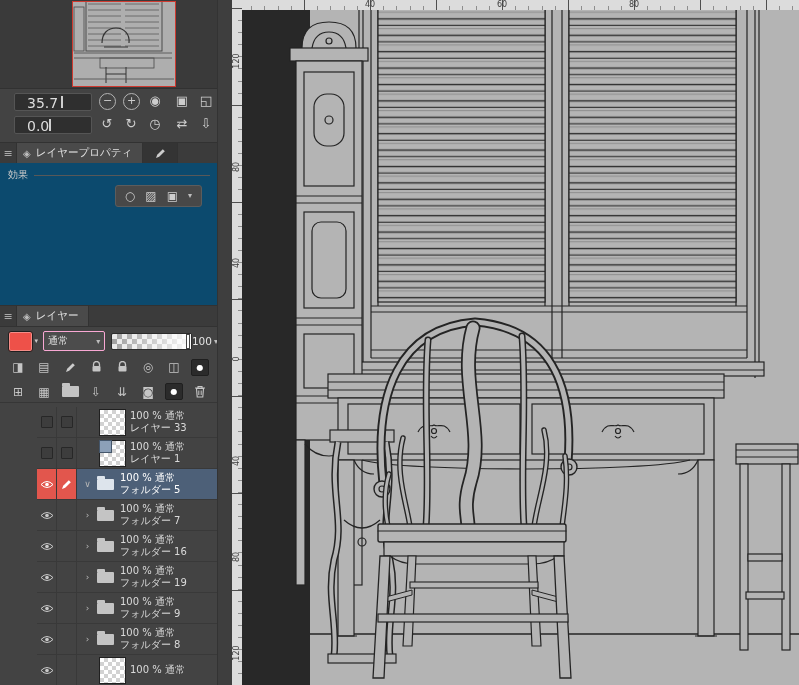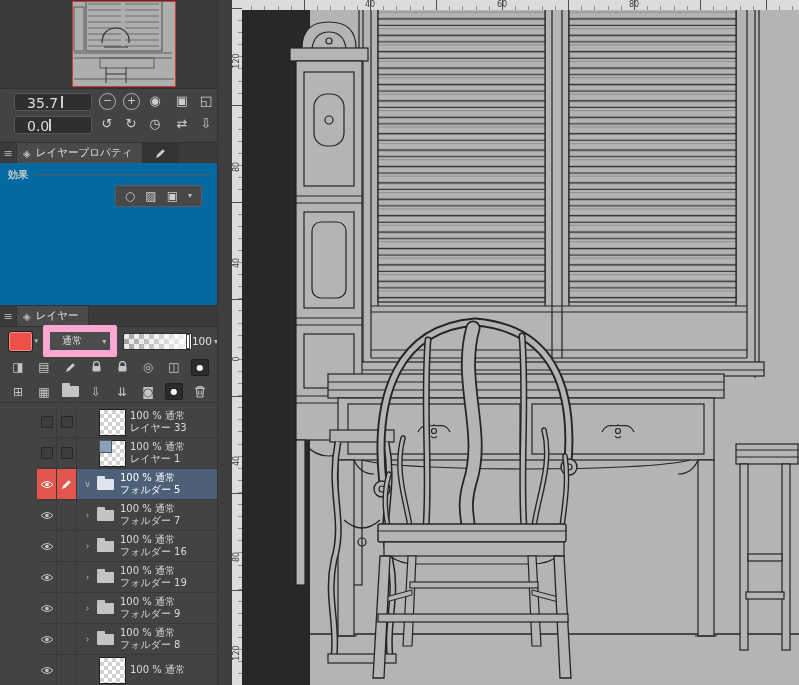--- a/index.html
+++ b/index.html
@@ -25,35 +25,35 @@
   .b1{left:99px}.b2{left:123px}.b3{left:147px}.b4{left:174px}.b5{left:198px}
   
   .panel-header{position:absolute;left:0;width:218px;height:20px;background:#3b3b3b;
         border-top:1px solid #323232;border-bottom:1px solid #323232;display:flex;align-items:center;}
   .ph-prop{top:142px}.ph-layer{top:305px}
   .pmenu{width:16px;text-align:center;color:#a9a9a9;font-size:11px;}
   .ptab{height:100%;display:flex;align-items:center;gap:5px;padding:0 10px 0 6px;background:#4a4a4a;border-right:1px solid #323232;border-left:1px solid #323232;}
   .ptab .cube{color:#bdbdbd;font-size:10px;}
   .ptab .ttl{font-size:10.5px;color:#e2e2e2;white-space:nowrap;}
   .penciltab{height:100%;width:34px;display:flex;align-items:center;justify-content:center;background:#343434;border-right:1px solid #323232;}
-  .prop-body{position:absolute;left:0;top:163px;width:218px;height:142px;background:#0369a1;font-weight:bold;}
+  .prop-body{position:absolute;left:0;top:163px;width:218px;height:142px;background:#0c4a6e;}
   .fx-row{display:flex;align-items:center;gap:6px;padding:5px 8px 0 8px;}
   .fx-label{font-size:10px;color:#c9c9c9;}
   .fx-rule{flex:1;height:1px;background:#585858;}
   .fx-group{position:absolute;right:16px;top:22px;display:flex;align-items:center;gap:10px;
         background:#484848;border:1px solid #5c5c5c;border-radius:3px;padding:3px 9px;}
   .fx-group span{color:#cdcdcd;font-size:12px;line-height:14px;}
   .fx-group .caret{font-size:8px;color:#bdbdbd;}
   
   .blend-row{position:absolute;left:0;top:328px;width:218px;height:26px;display:flex;align-items:center;}
   .swatch-wrap{position:relative;margin-left:8px;width:30px;height:19px;display:flex;align-items:center;}
   .swatch{width:24px;height:19px;background:#ee5149;border:1px solid #1f1f1f;border-radius:3px;box-shadow:inset 0 0 0 1px rgba(255,255,255,.35);}
   .swatch-caret{font-size:7px;color:#c9c9c9;margin-left:1px;}
-  .blend-dd{position:relative;margin-left:5px;width:56px;height:18px;background:#4c4c4c;border:7px solid #f9a8d4;border-radius:2px;
-        display:flex;align-items:center;justify-content:space-between;padding:0 4px 0 12px;}
+  .blend-dd{position:relative;margin-left:5px;width:56px;height:18px;background:#4c4c4c;border:1px solid #f9a8d4;border-radius:2px;
+        display:flex;align-items:center;justify-content:space-between;padding:0 4px 0 4px;}
   .blend-dd .bm{font-size:10px;color:#e3e3e3;}
   .blend-dd .caret{font-size:8px;color:#bdbdbd;}
   .op-slider{position:relative;margin-left:6px;width:84px;height:15px;border:1px solid #2c2c2c;border-radius:2px;
         background:repeating-conic-gradient(#9f9f9f 0% 25%,#e9e9e9 0% 50%) 0 0/10px 10px;}
   .op-slider .fade{position:absolute;inset:0;background:linear-gradient(to right,rgba(255,255,255,0),rgba(255,255,255,.95));}
   .op-slider .handle{position:absolute;right:2px;top:1px;bottom:1px;width:2px;background:#fefefe;box-shadow:0 0 0 1px #444;}
   .op-val{margin-left:0;font-size:10.5px;color:#e3e3e3;display:flex;align-items:center;gap:2px;text-align:center;}
   .op-val .caret{font-size:8px;color:#bdbdbd;}
   
   .tool-row{position:absolute;left:0;width:218px;height:22px;display:flex;align-items:center;justify-content:space-between;padding:0 9px;box-sizing:border-box;}

